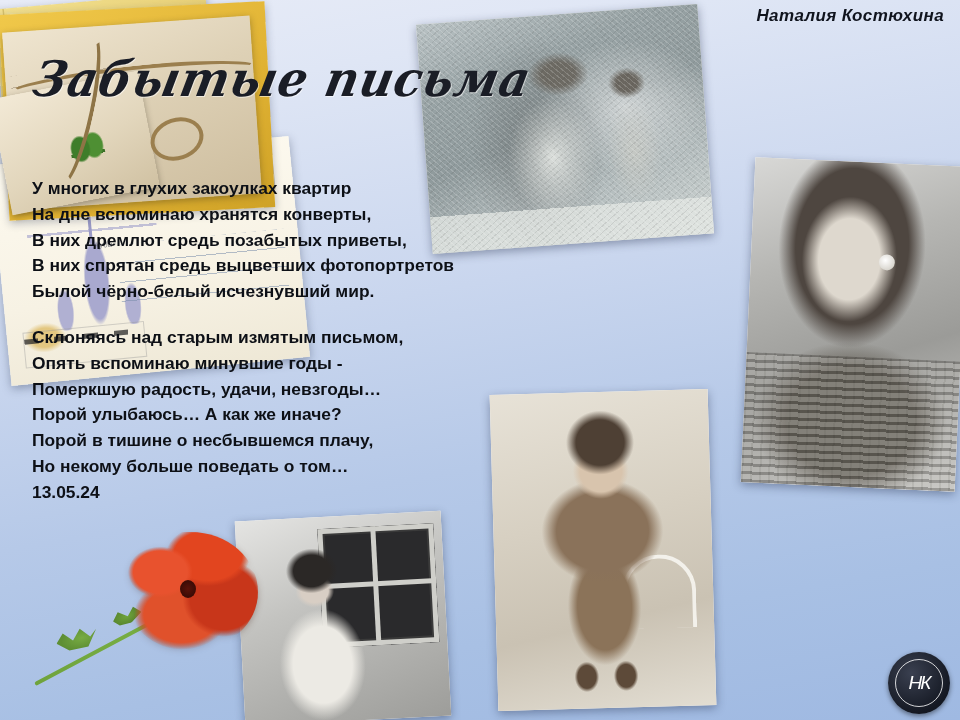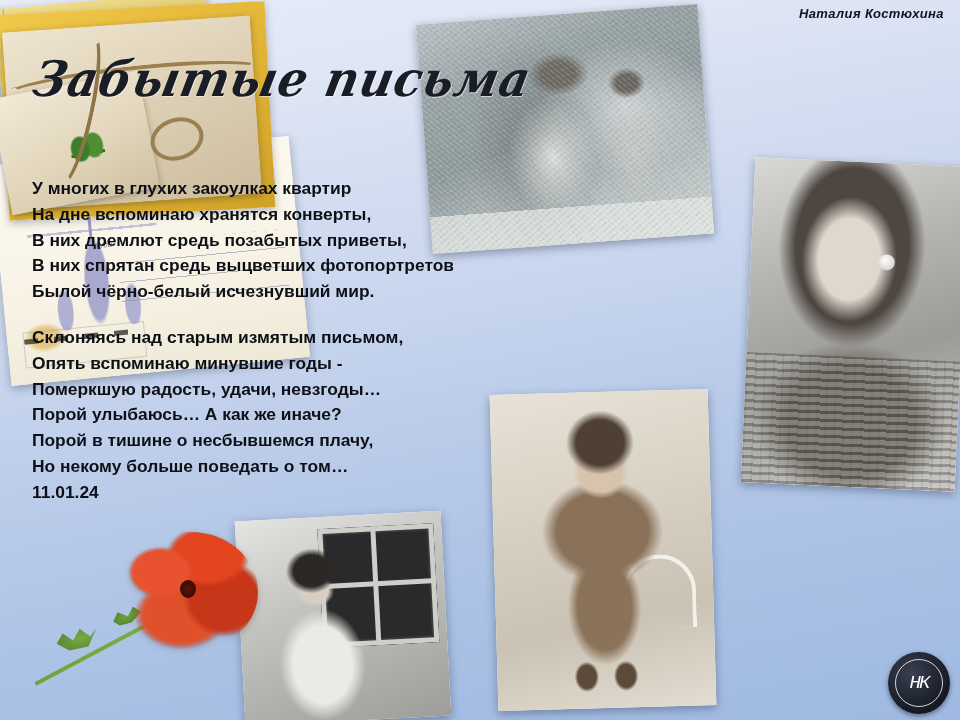--- a/index.html
+++ b/index.html
@@ -8,21 +8,21 @@
     font-family:"Liberation Sans", sans-serif;
   }
   #stage{
     position:relative;width:960px;height:720px;overflow:hidden;
     background:linear-gradient(170deg,#e8ecf7 0%,#dfe6f5 14%,#ccd8ef 38%,#b6c9e8 62%,#a8c0e4 82%,#9fb9e2 100%);
   }
 
   
   #author{
     position:absolute;top:6px;right:16px;
-    font-size:13px;font-weight:bold;font-style:italic;
+    font-size:17px;font-weight:bold;font-style:italic;
     color:#10141e;letter-spacing:.4px;white-space:nowrap;z-index:60;
   }
   #title{
     position:absolute;left:34px;top:52px;z-index:55;
     font-family:"DejaVu Serif", serif;
     font-size:46px;font-style:italic;font-weight:bold;
     color:#1a1d26;letter-spacing:1px;
     transform:skewX(-11deg) scaleY(1.06);
     text-shadow:1px 1px 0 rgba(255,255,255,.55);
   }
@@ -173,21 +173,21 @@
       border-color:#9b7f4e transparent transparent transparent;border-width:4px;}
   #letters-bundle .twine2{left:60px;top:30px;width:26px;height:150px;transform:rotate(12deg);
       border-color:transparent #8e7446 transparent transparent;border-width:4px;}
   #letters-bundle .knot{position:absolute;left:150px;top:118px;width:46px;height:34px;
       border:4px solid #9b7f4e;border-radius:50%;transform:rotate(-18deg);}
   #letters-bundle .seal{position:absolute;right:10px;bottom:6px;width:62px;height:62px;border-radius:50%;
       background:radial-gradient(circle at 38% 34%,#3a4050,#141822 72%);
       box-shadow:0 2px 5px rgba(0,0,0,.45);}
   #letters-bundle .seal .ring{position:absolute;inset:7px;border:1px solid rgba(255,255,255,.8);border-radius:50%;}
   #letters-bundle .seal .mono{position:absolute;inset:0;display:flex;align-items:center;justify-content:center;
-      color:#fff;font-family:Liberation Mono, monospace;font-style:italic;font-size:19px;letter-spacing:-2px;}
+      color:#fff;font-family:Liberation Sans, sans-serif;font-style:italic;font-size:19px;letter-spacing:-2px;}
 
   
   #poppy{position:absolute;left:34px;top:524px;width:236px;height:176px;z-index:45;}
   #poppy .stem{position:absolute;left:2px;bottom:14px;width:172px;height:4px;
       background:linear-gradient(90deg,#6fa33c,#7bb247);
       transform:rotate(-28deg);transform-origin:left bottom;border-radius:2px;}
   #poppy .leaf{position:absolute;left:22px;bottom:50px;width:42px;height:22px;
       background:radial-gradient(ellipse 50% 50% at 62% 50%,#77ab43,#5e8f34);
       clip-path:polygon(0 48%,20% 10%,40% 52%,62% 8%,82% 54%,100% 26%,72% 96%,26% 92%);
       transform:rotate(-14deg);}
@@ -292,16 +292,16 @@
     <span class="ln">В них дремлют средь позабытых  приветы,</span>
     <span class="ln">В них спрятан  средь выцветших фотопортретов</span>
     <span class="ln">Былой чёрно-белый  исчезнувший  мир.</span>
     <span class="gap"></span>
     <span class="ln">Склоняясь  над старым  измятым письмом,</span>
     <span class="ln">Опять вспоминаю  минувшие годы -</span>
     <span class="ln">Померкшую  радость,  удачи, невзгоды…</span>
     <span class="ln">Порой  улыбаюсь…  А как же иначе?</span>
     <span class="ln">Порой в тишине о несбывшемся плачу,</span>
     <span class="ln">Но некому больше поведать о том…</span>
-    <span class="ln">11.01.24</span>
+    <span class="ln">13.05.24</span>
   </div>
 
 </div>
 
 </body></html>

